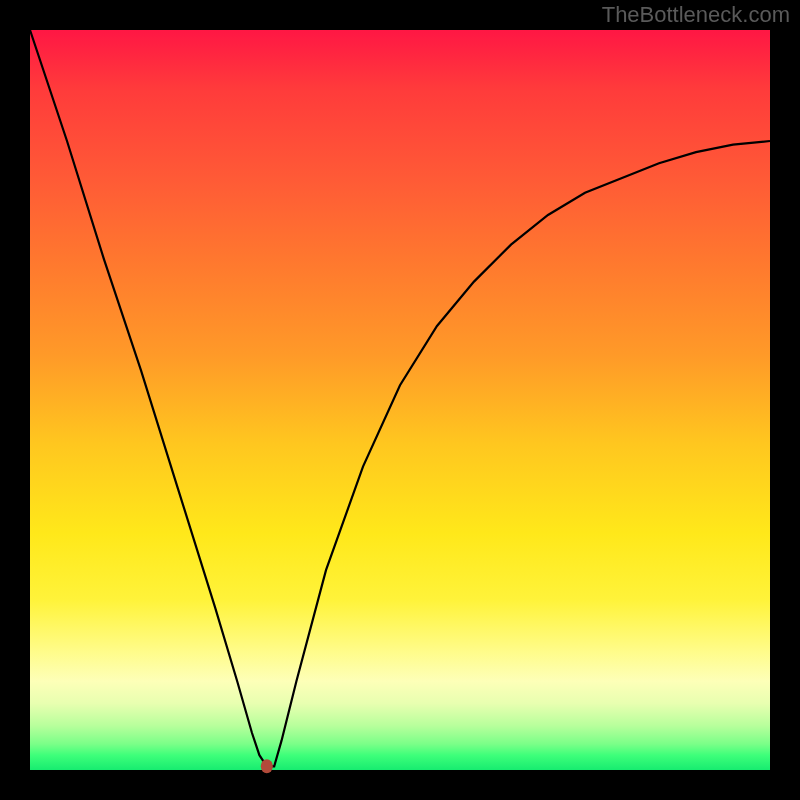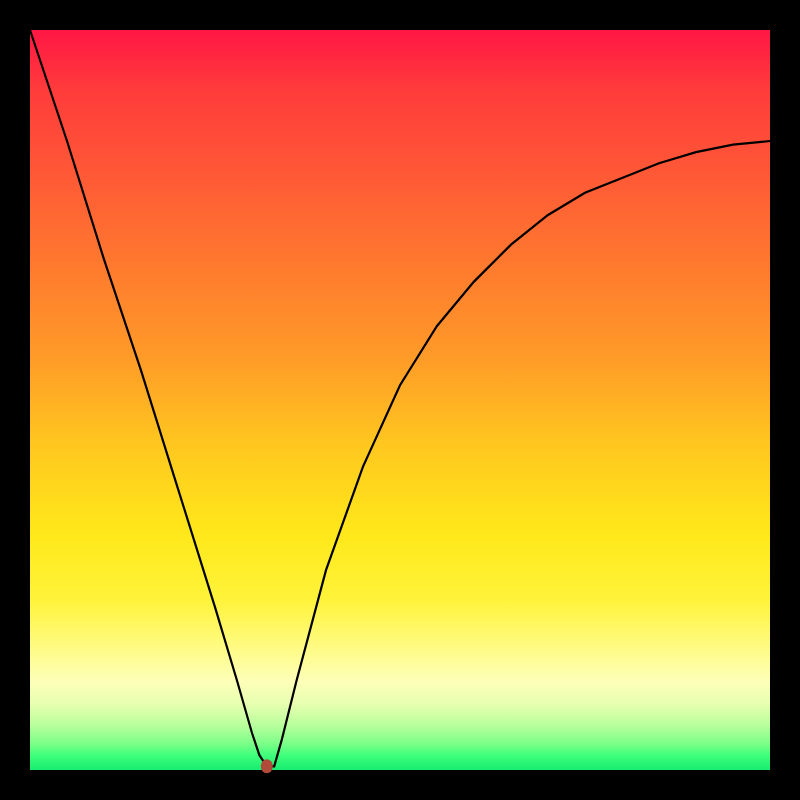--- a/index.html
+++ b/index.html
@@ -60,19 +60,20 @@
   }
   .marker {
     fill: #b24a3a;
     stroke: none;
   }
 </style>
 </head>
 <body>
 
 <div class="container">
+  <div class="watermark">TheBottleneck.com</div>
   <div class="plot-area">
     <svg class="curve" viewBox="0 0 740 740" preserveAspectRatio="none">
       <path id="curve-path" class="curve-path" d="M0.0 0.0 L37.0 111.0 L74.0 229.4 L111.0 340.4 L148.0 458.8 L185.0 577.2 L207.2 651.2 L222.0 703.0 L229.4 725.2 L236.8 736.3 L244.2 736.3 L251.6 710.4 L266.4 651.2 L296.0 540.2 L333.0 436.6 L370.0 355.2 L407.0 296.0 L444.0 251.6 L481.0 214.6 L518.0 185.0 L555.0 162.8 L592.0 148.0 L629.0 133.2 L666.0 122.1 L703.0 114.7 L740.0 111.0"></path>
       <ellipse id="marker-dot" class="marker" rx="6" ry="7" cx="236.8" cy="736.3"></ellipse>
     </svg>
   </div>
 </div>
 
 </body></html>

